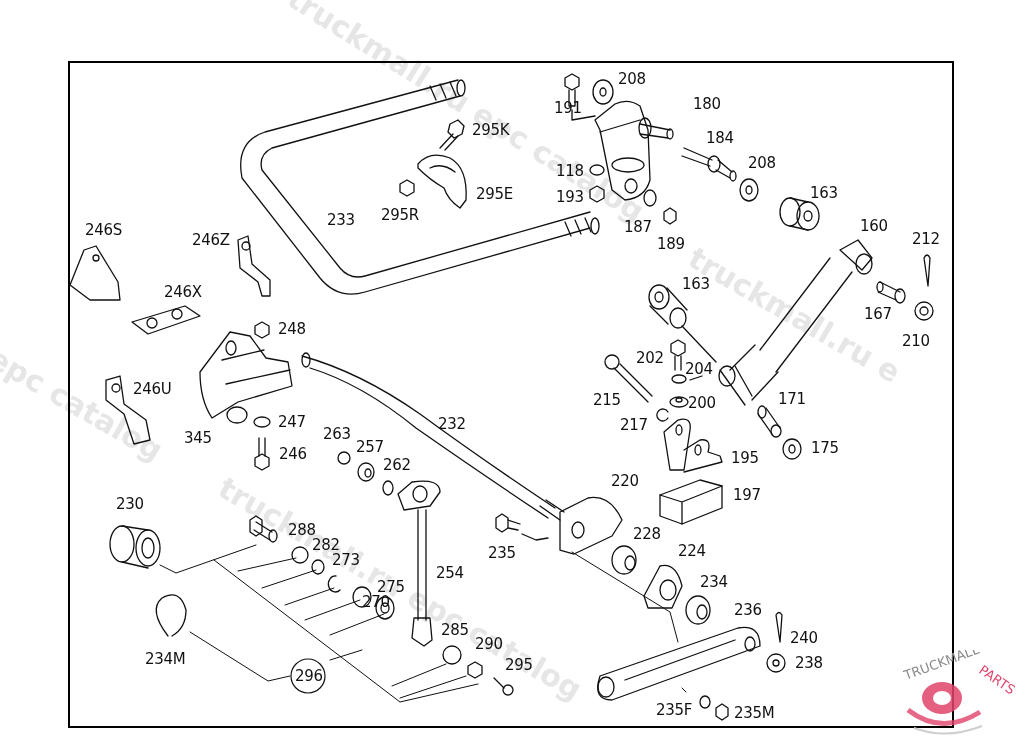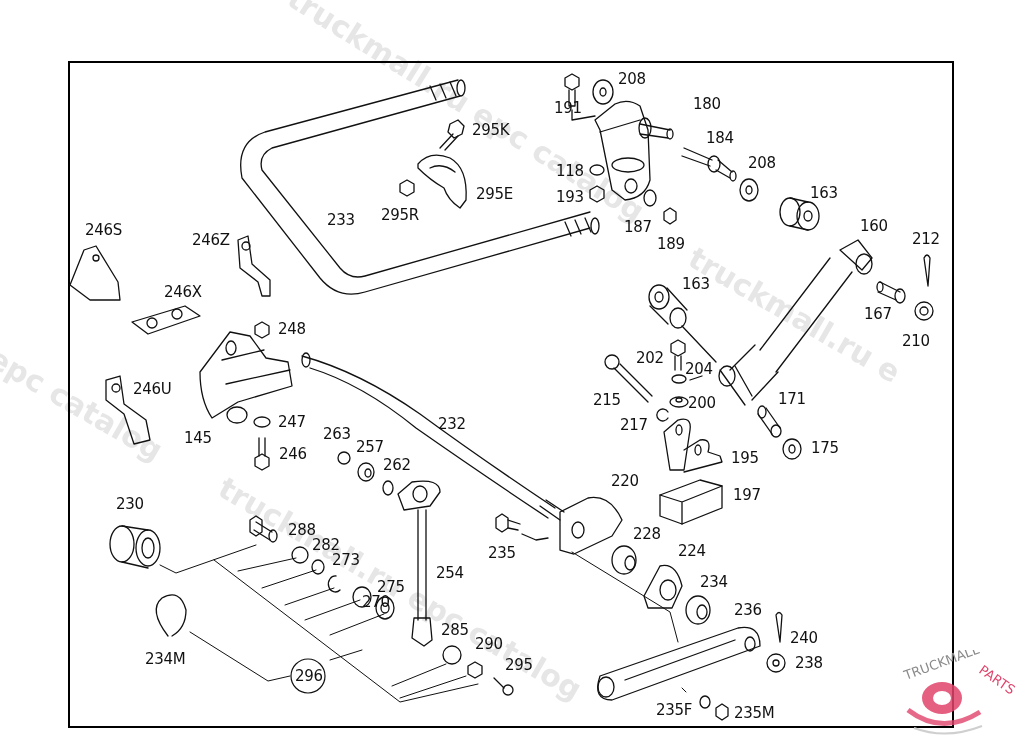--- a/index.html
+++ b/index.html
@@ -351,21 +351,21 @@
   <span class="lbl" style="left:278px;top:322px;text-align:center;">248</span>
   <span class="lbl" style="left:636px;top:351px;">202</span>
   <span class="lbl" style="left:685px;top:362px;">204</span>
   <span class="lbl" style="left:133px;top:382px;">246U</span>
   <span class="lbl" style="left:593px;top:393px;">215</span>
   <span class="lbl" style="left:688px;top:396px;">200</span>
   <span class="lbl" style="left:778px;top:392px;">171</span>
   <span class="lbl" style="left:438px;top:417px;">232</span>
   <span class="lbl" style="left:620px;top:418px;">217</span>
   <span class="lbl" style="left:278px;top:415px;">247</span>
-  <span class="lbl" style="left:184px;top:431px;">145</span>
+  <span class="lbl" style="left:184px;top:431px;">345</span>
   <span class="lbl" style="left:323px;top:427px;">263</span>
   <span class="lbl" style="left:356px;top:440px;">257</span>
   <span class="lbl" style="left:811px;top:441px;">175</span>
   <span class="lbl" style="left:279px;top:447px;">246</span>
   <span class="lbl" style="left:731px;top:451px;">195</span>
   <span class="lbl" style="left:383px;top:458px;">262</span>
   <span class="lbl" style="left:611px;top:474px;">220</span>
   <span class="lbl" style="left:733px;top:488px;">197</span>
   <span class="lbl" style="left:116px;top:497px;">230</span>
   <span class="lbl" style="left:633px;top:527px;">228</span>

